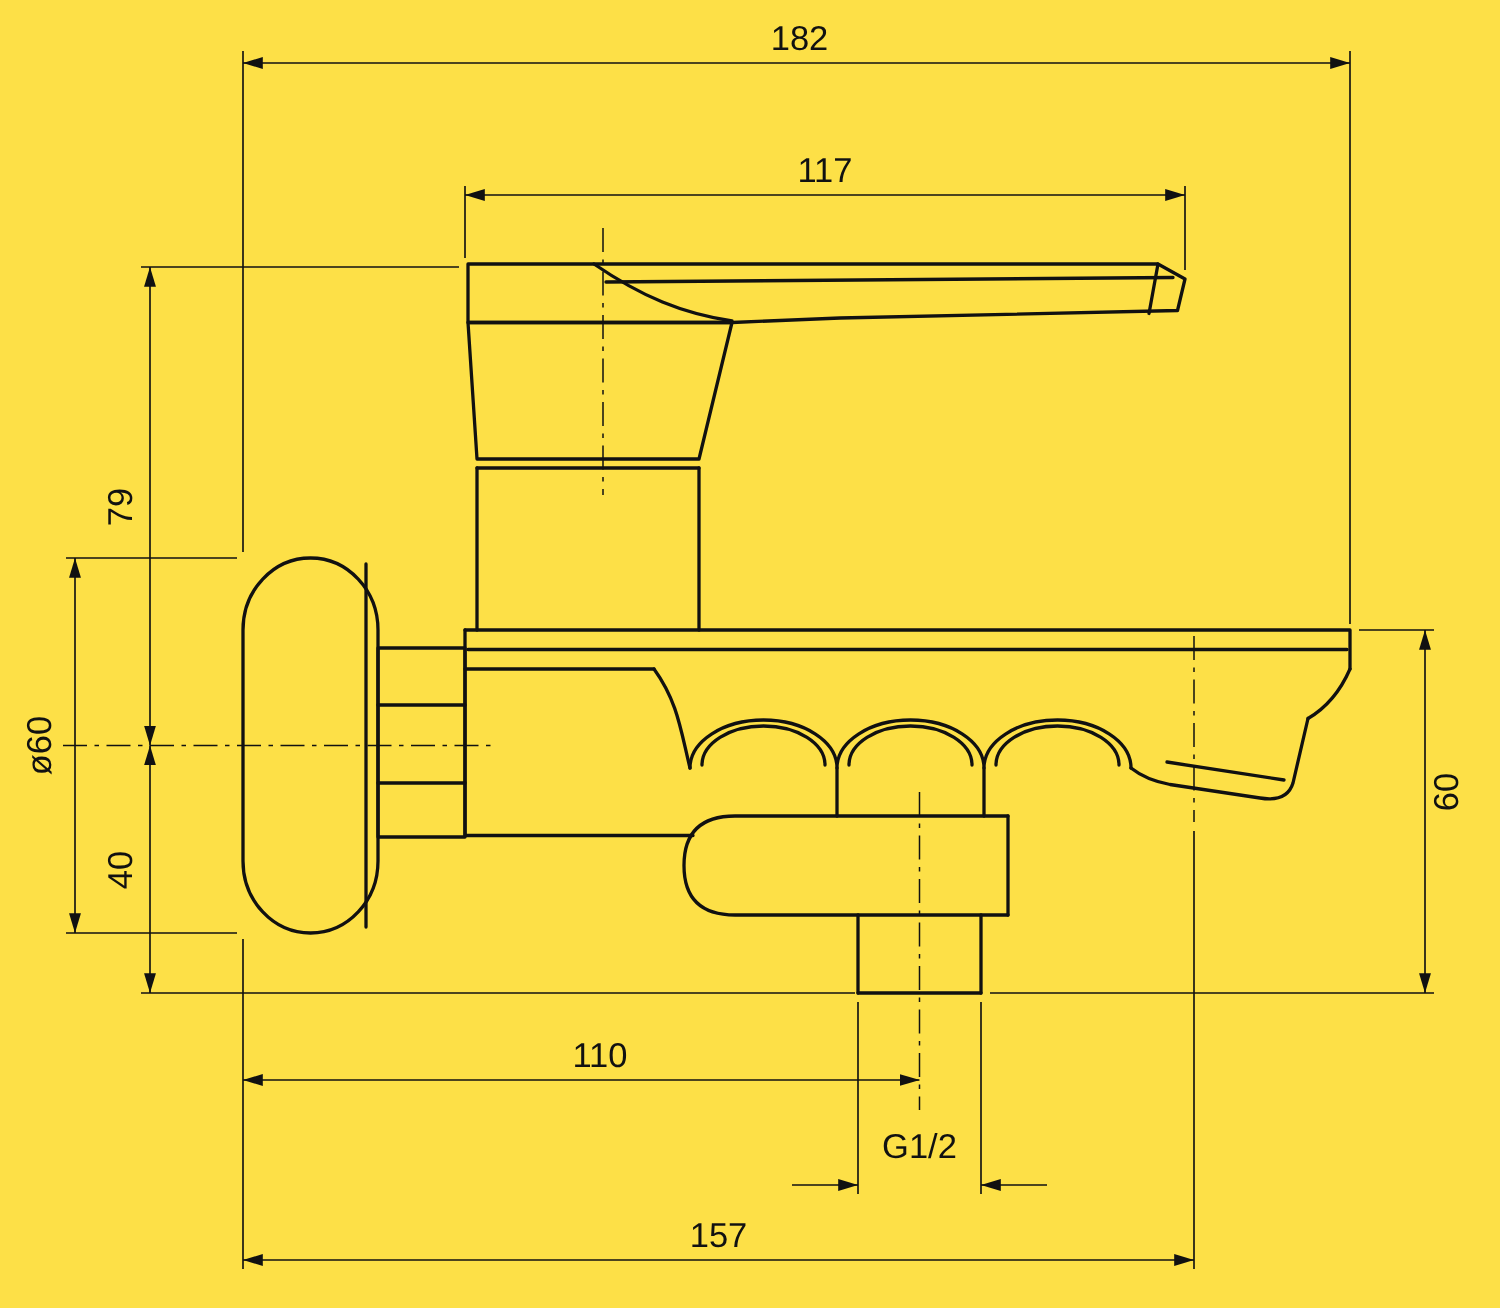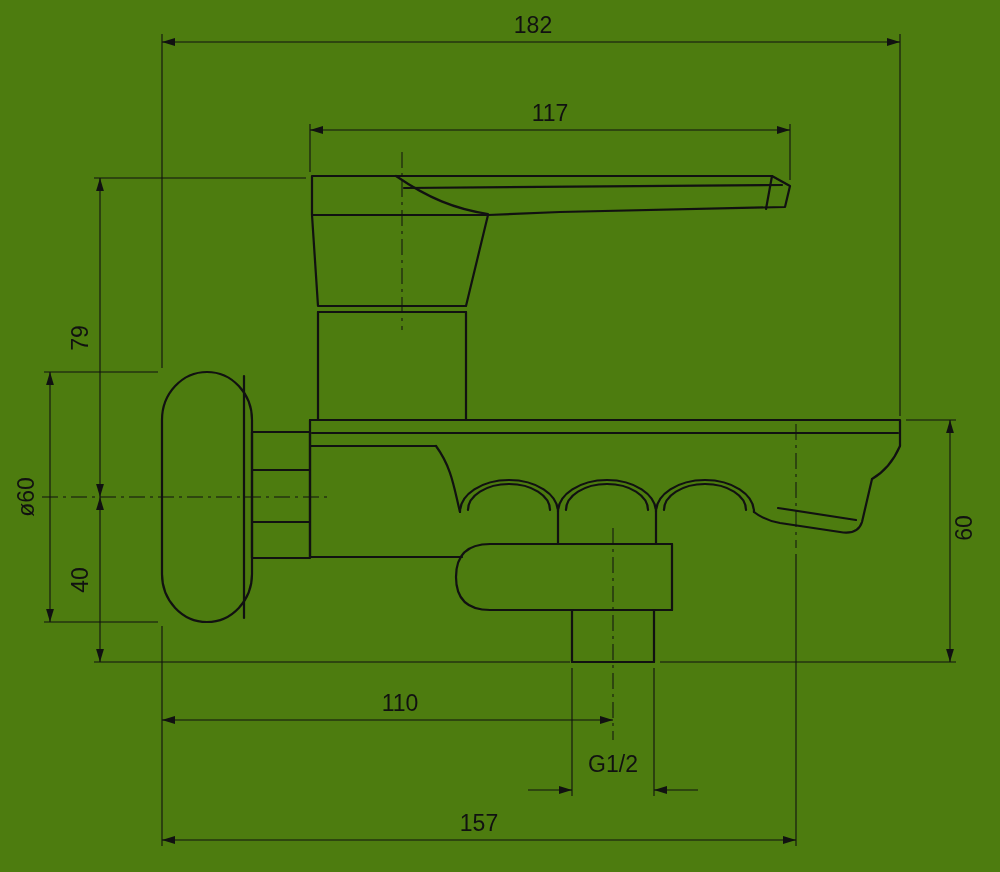--- a/index.html
+++ b/index.html
@@ -1,17 +1,17 @@
 <!DOCTYPE html>
 <html><head>
 <meta charset="utf-8">
 <style>
   html,body{margin:0;padding:0;background:#ffffff;}
   .canvas{
-    width:1000px;height:872px;position:relative;background:#4d7c0f;
+    width:1000px;height:872px;position:relative;background:#fde047;
     font-family:"Liberation Sans", sans-serif;
   }
   svg{display:block;}
   text{
     font-family:"Liberation Sans", sans-serif;
     font-size:23px;
     fill:#111111;
   }
   .obj{stroke:#111111;stroke-width:2.2;fill:none;stroke-linejoin:round;stroke-linecap:round;}
   .thin{stroke:#111111;stroke-width:1.1;fill:none;}

